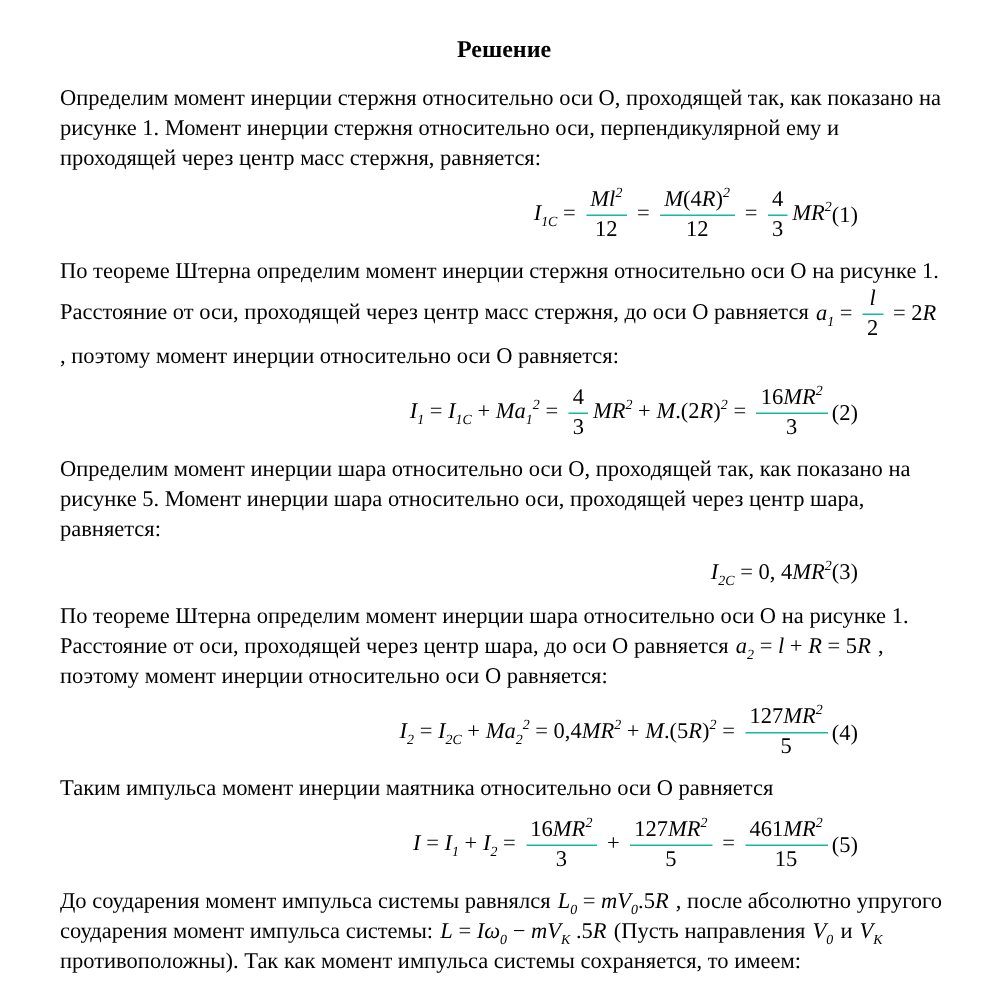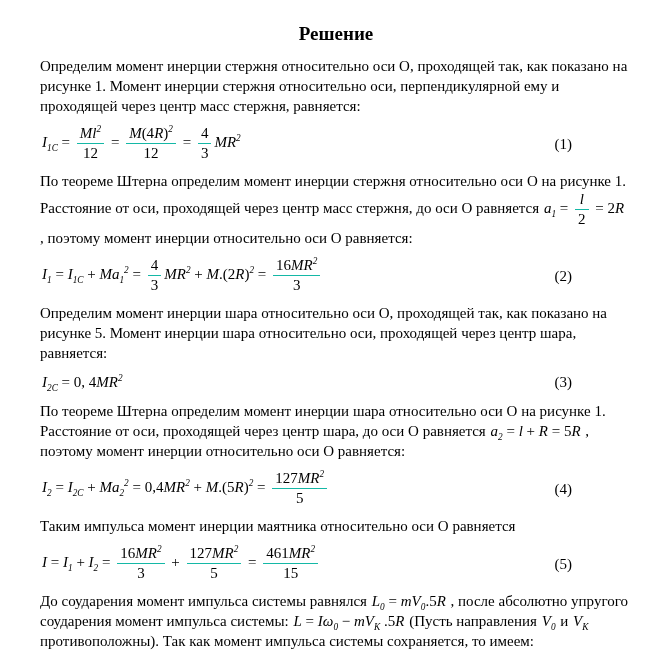--- a/index.html
+++ b/index.html
@@ -17,33 +17,33 @@
   }
   .page {
     box-sizing: border-box;
     width: 669px;
     height: 672px;
     padding: 24px 37px 0 40px;
   }
   .title {
     text-align: center;
     font-weight: bold;
-    font-size: 19px;
+    font-size: 16px;
     line-height: 20px;
     margin: 0 0 12px 0;
   }
   .para {
     margin: 4px 0 9px 0;
     line-height: 20px;
     text-align: left;
   }
   .equation {
     display: flex;
     align-items: center;
-    justify-content: space-between;
+    justify-content: flex-end;
     margin: 0 0 9px 2px;
     padding-right: 60px;
   }
   .eqnum {
     line-height: 20px;
     white-space: nowrap;
   }
   
   .math, .imath { white-space: nowrap; }
   .imath { margin: 0 1px; }

